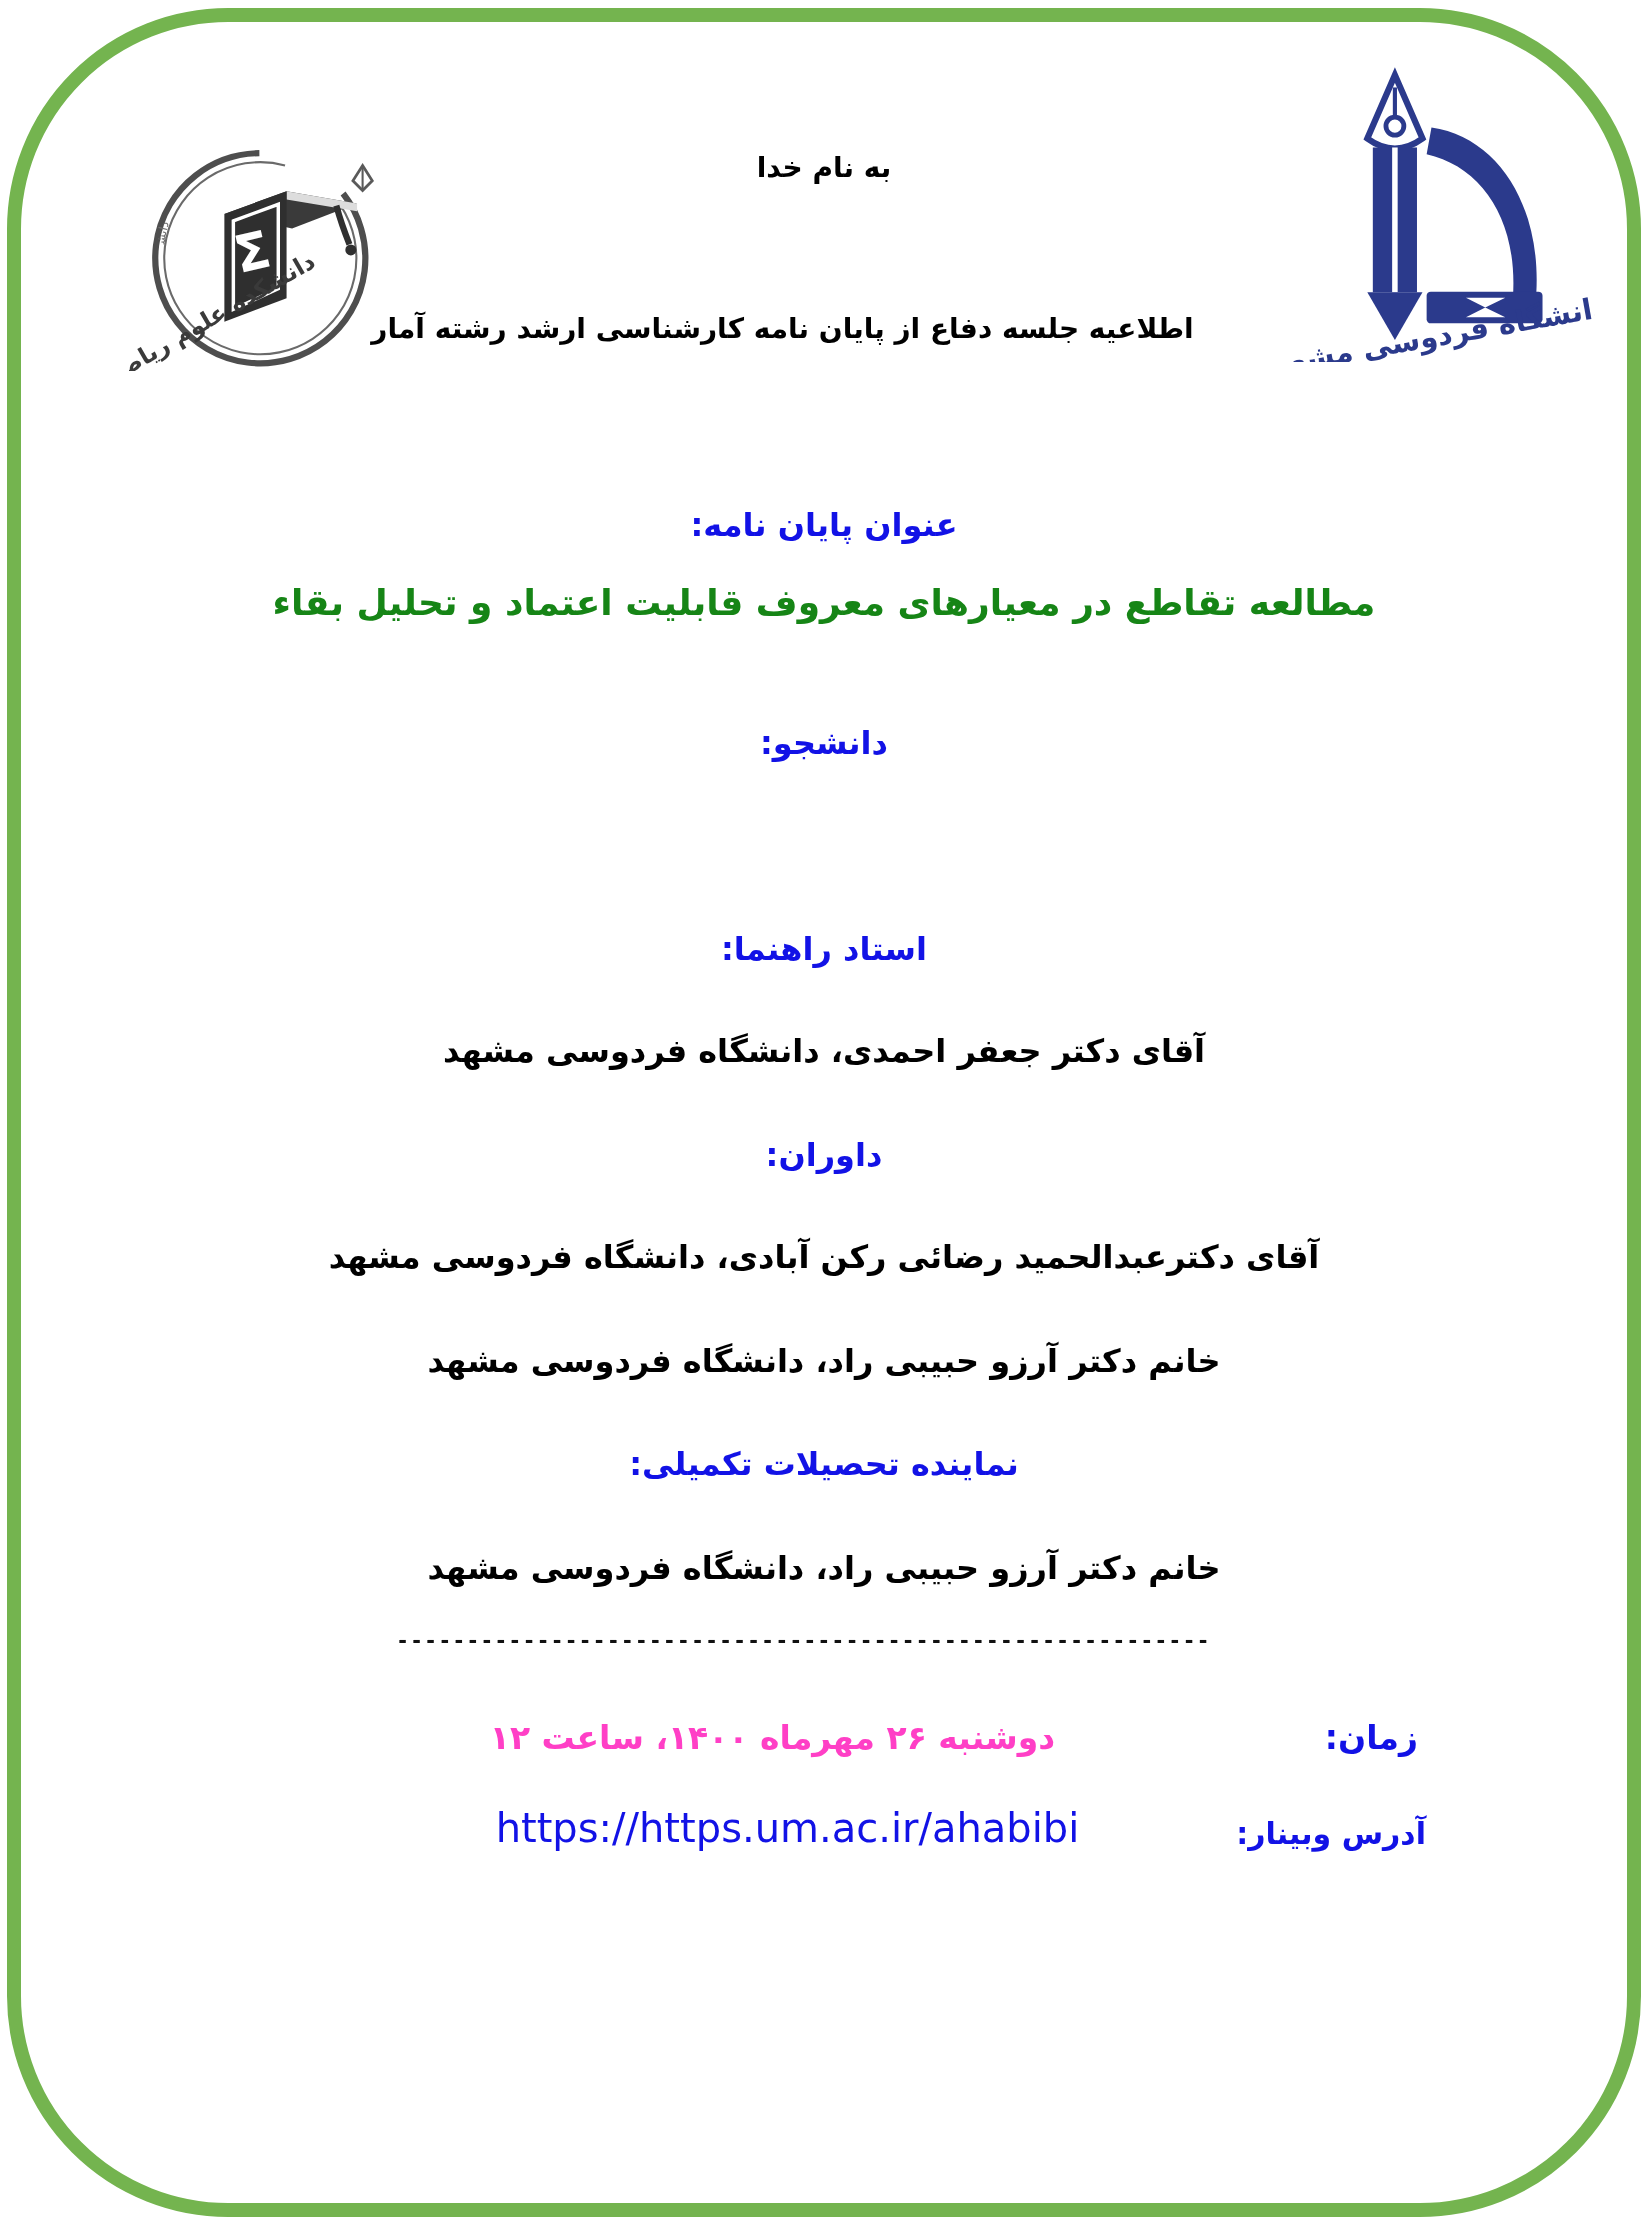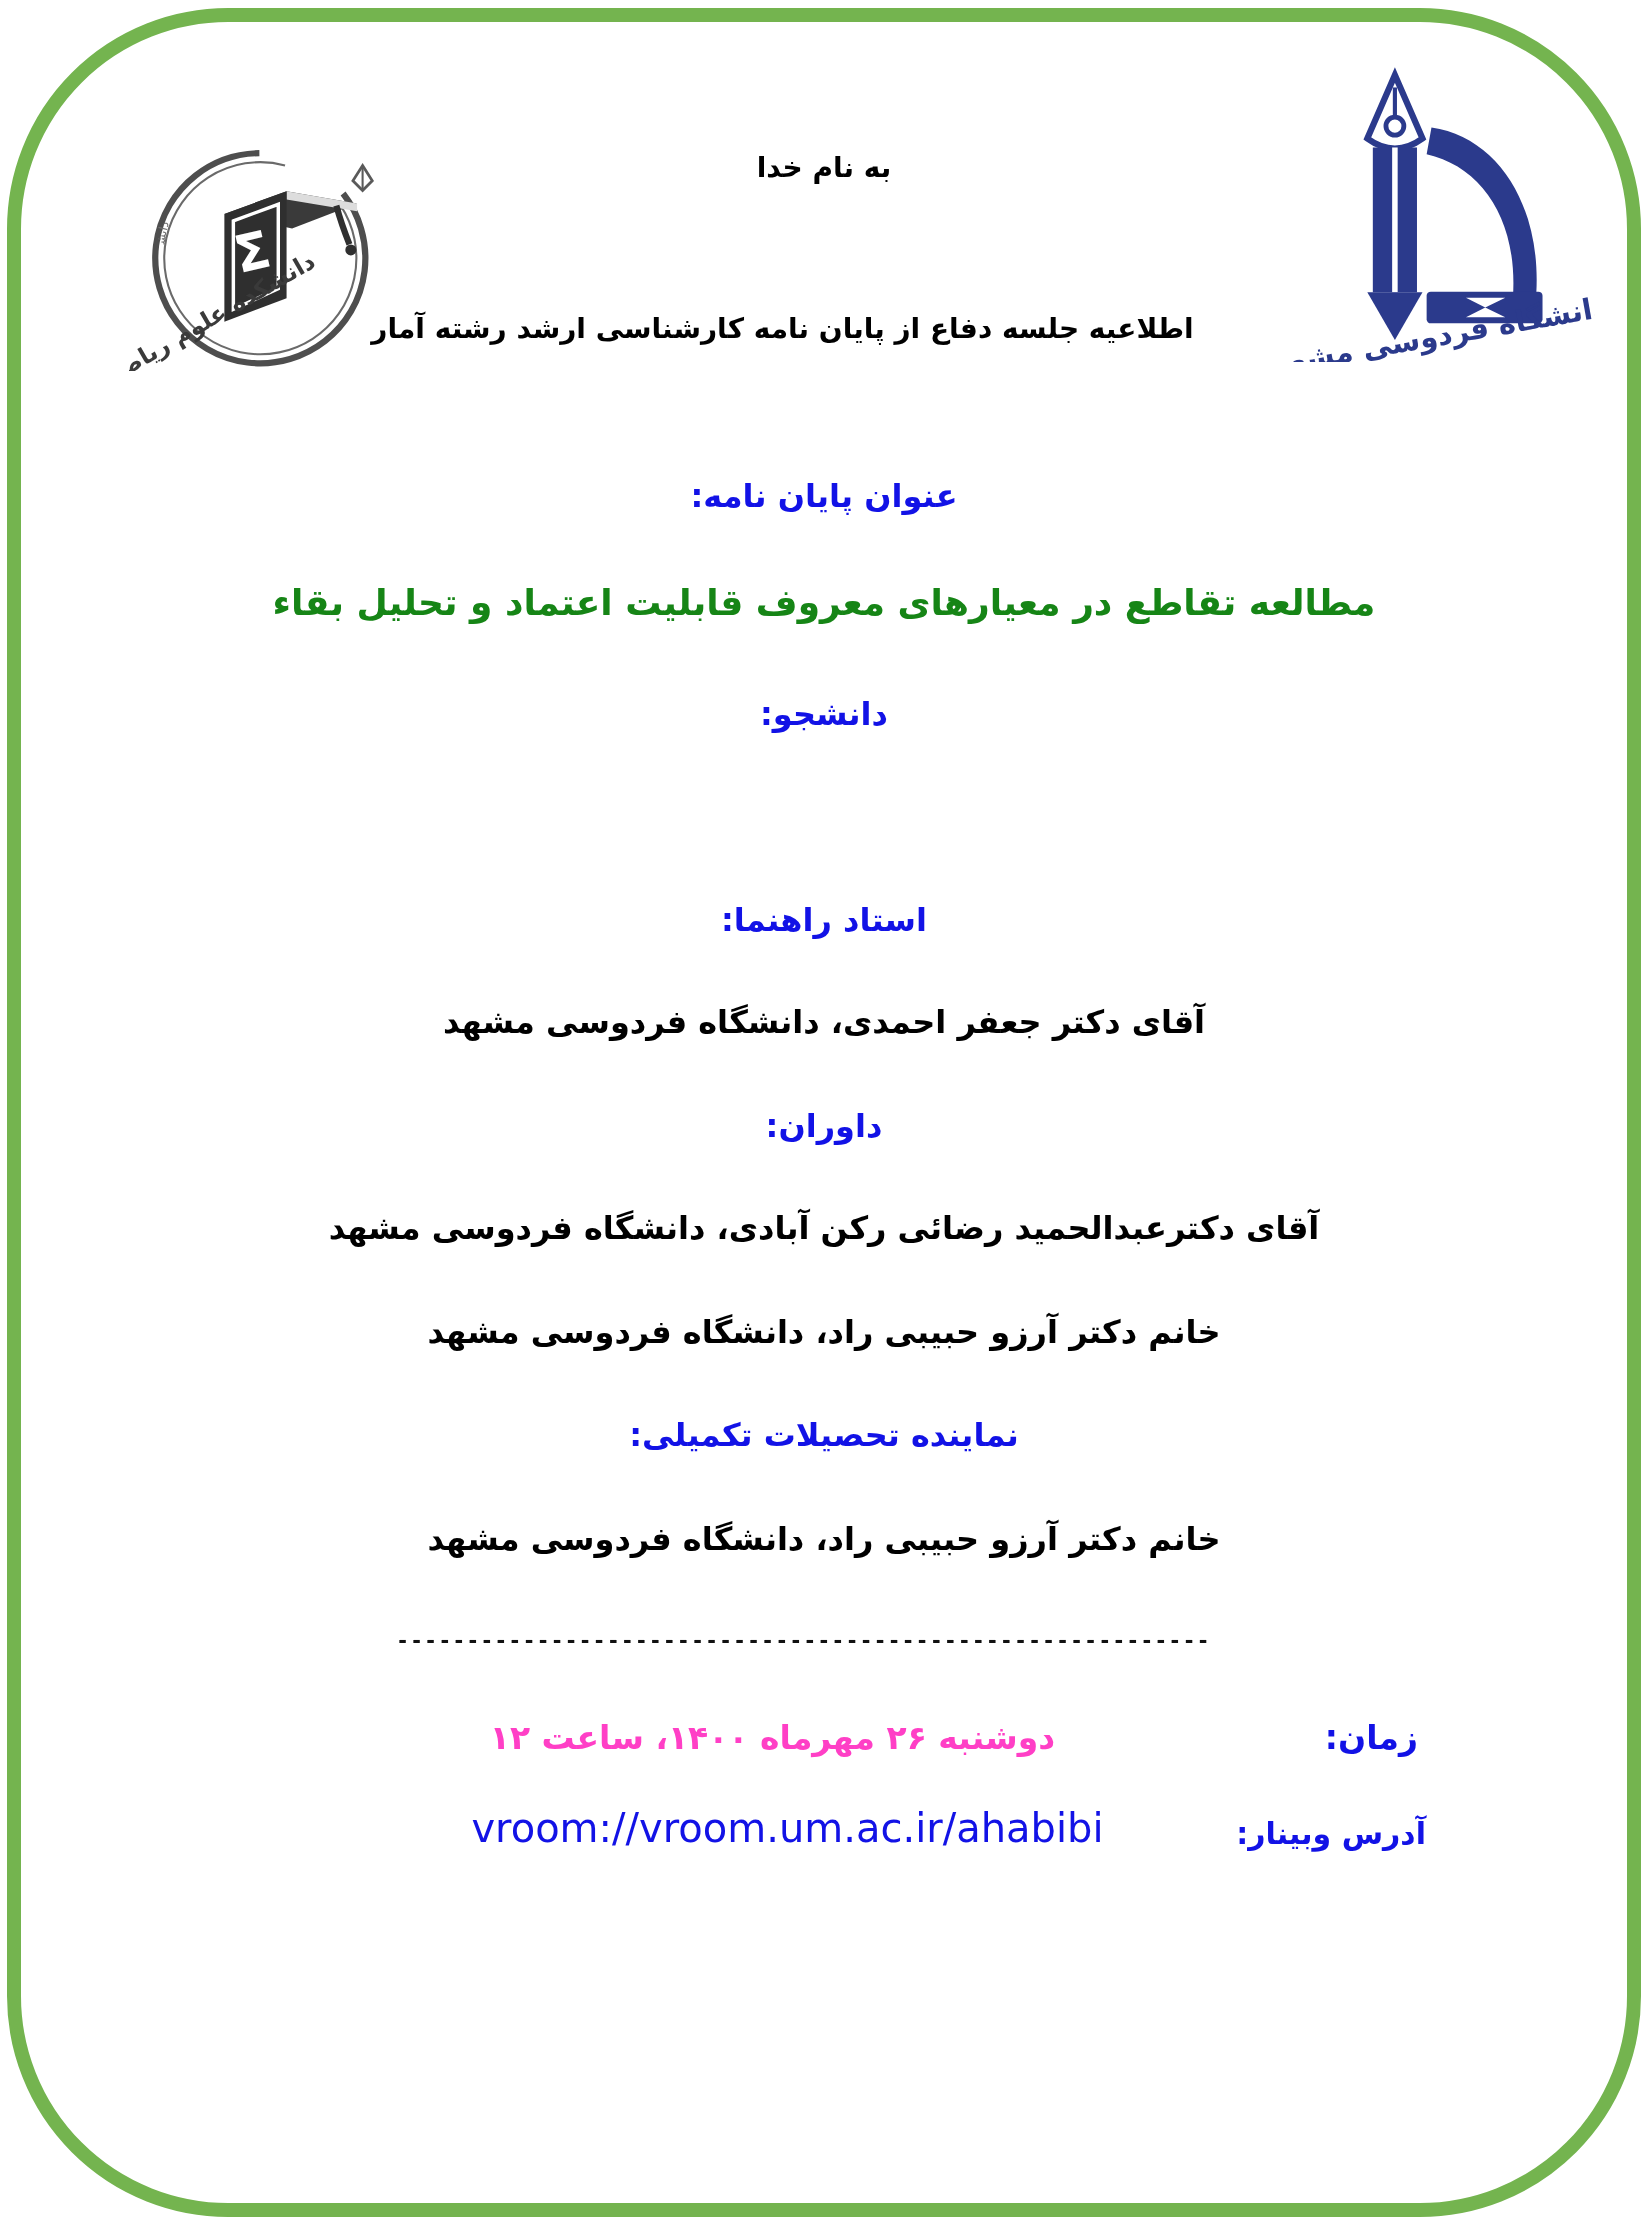--- a/index.html
+++ b/index.html
@@ -23,21 +23,21 @@
     text-align:center;
     font-weight:bold;
     color:#000;
     white-space:nowrap;
   }
   .blue{color:#1212e6;}
   .green{color:#168516;}
   .pink{color:#ff3fc6;}
   .fs40{font-size:28px;}
   .fs42{font-size:28px;}
-  .fs46{font-size:32px;}
+  .fs46{font-size:32px;margin-top:29px;}
   .fs48{font-size:33px;padding-left:19px;}
   .fs52{font-size:36px;}
   .sep{
     font-family:"DejaVu Sans Mono",monospace;
     font-size:21px;font-weight:bold;letter-spacing:1.4px;color:#111;
   }
   .footer-label{position:absolute;font-weight:bold;}
   .footer-value{position:absolute;text-align:center;font-weight:bold;white-space:nowrap;}
   .url{
     font-family:"DejaVu Sans",sans-serif;
@@ -121,17 +121,17 @@
 
   <div class="row sep" style="top:1629px;right:41px;left:0;direction:ltr;">----------------------------------------------------------</div>
 
   <div>
     <span class="footer-label blue fs48" style="top:1718px;right:231px;">زمان:</span>
     <span class="footer-value pink fs48" style="top:1718px;left:0;right:122px;">دوشنبه ۲۶ مهرماه ۱۴۰۰، ساعت ۱۲</span>
   </div>
 
   <div>
     <span class="footer-label blue" style="top:1816px;right:223px;font-size:30px;">آدرس وبینار:</span>
-    <span class="footer-value url" style="top:1805px;left:0;right:73px;direction:ltr;">vroom://vroom.um.ac.ir/ahabibi</span>
+    <span class="footer-value url" style="top:1805px;left:0;right:73px;direction:ltr;">https://https.um.ac.ir/ahabibi</span>
   </div>
 
 </div>
 
 
 </body></html>

